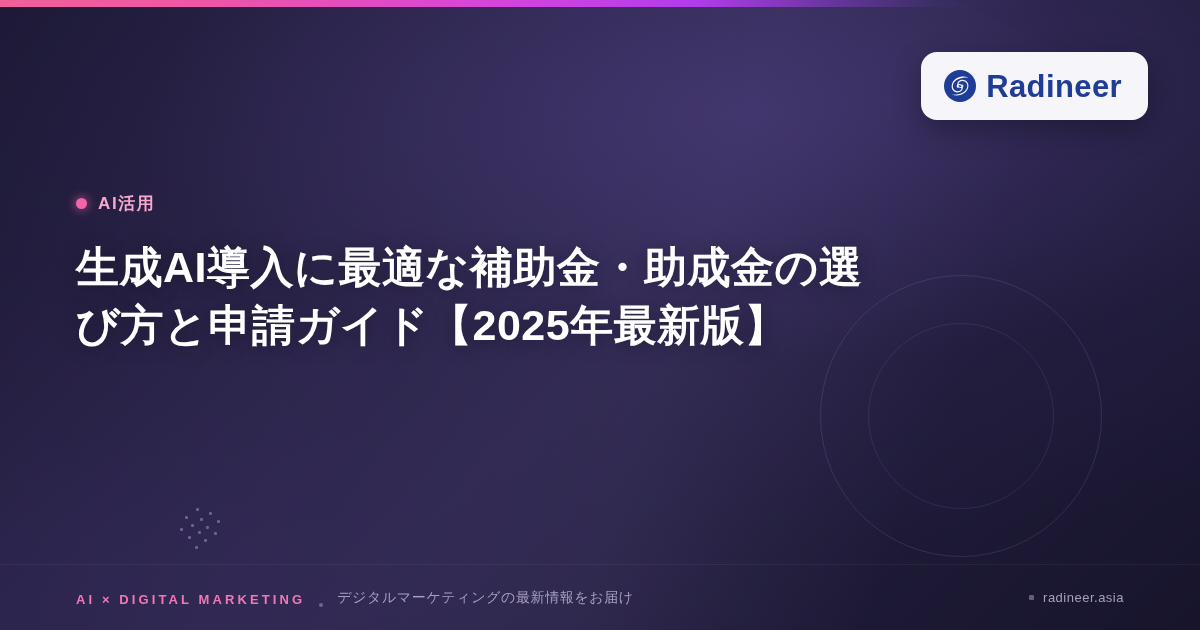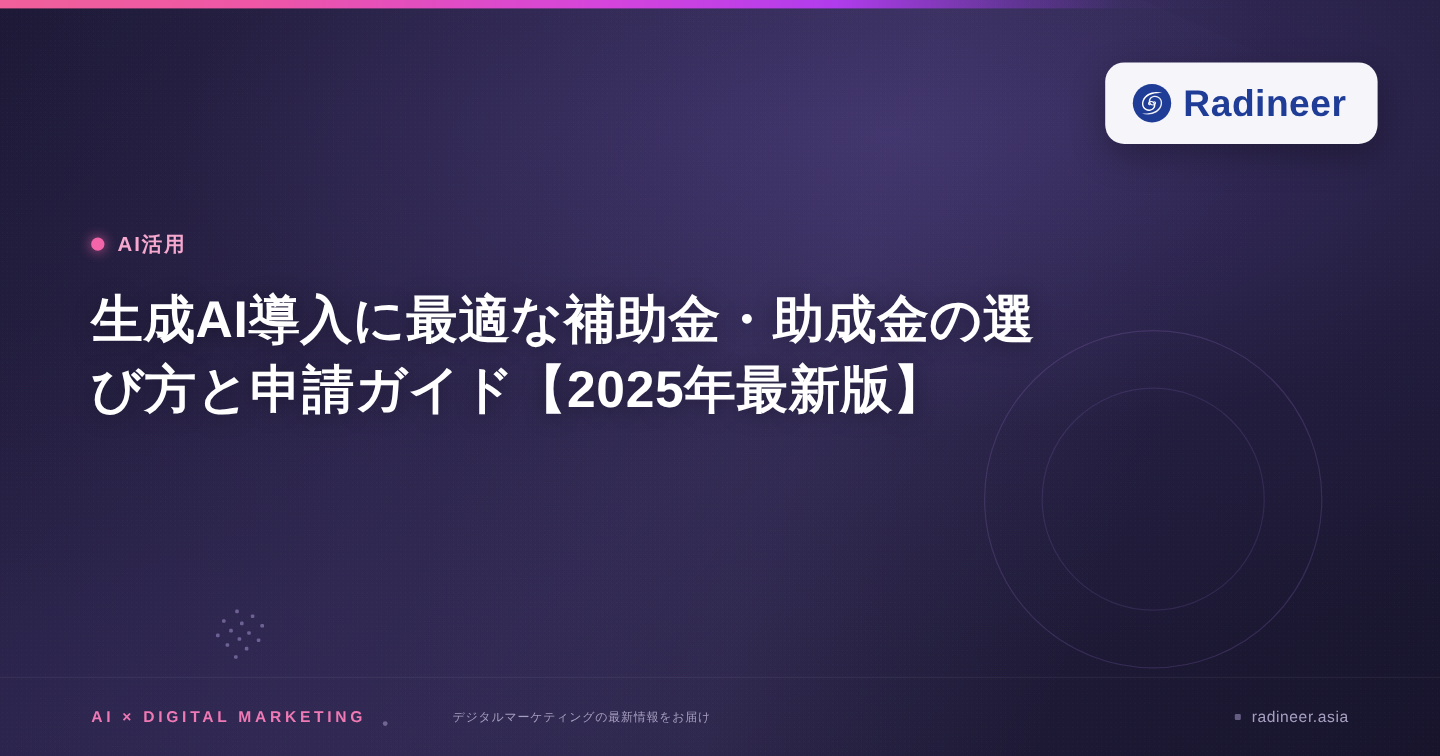--- a/index.html
+++ b/index.html
@@ -189,25 +189,24 @@
     color: #ef79b4;
     white-space: nowrap;
   }
   .footer-sep {
     width: 4px;
     height: 4px;
     border-radius: 50%;
     background: rgba(190, 175, 225, 0.45);
   }
   .footer-desc {
-    font-size: 10px;
+    font-size: 14px;
     letter-spacing: 0.6px;
     color: #a79fc0;
     white-space: nowrap;
-    margin-left: 40px;
   }
   .footer-right {
     display: flex;
     align-items: center;
     gap: 9px;
     justify-content: center;
   }
   .footer-marker {
     width: 5px;
     height: 5px;

